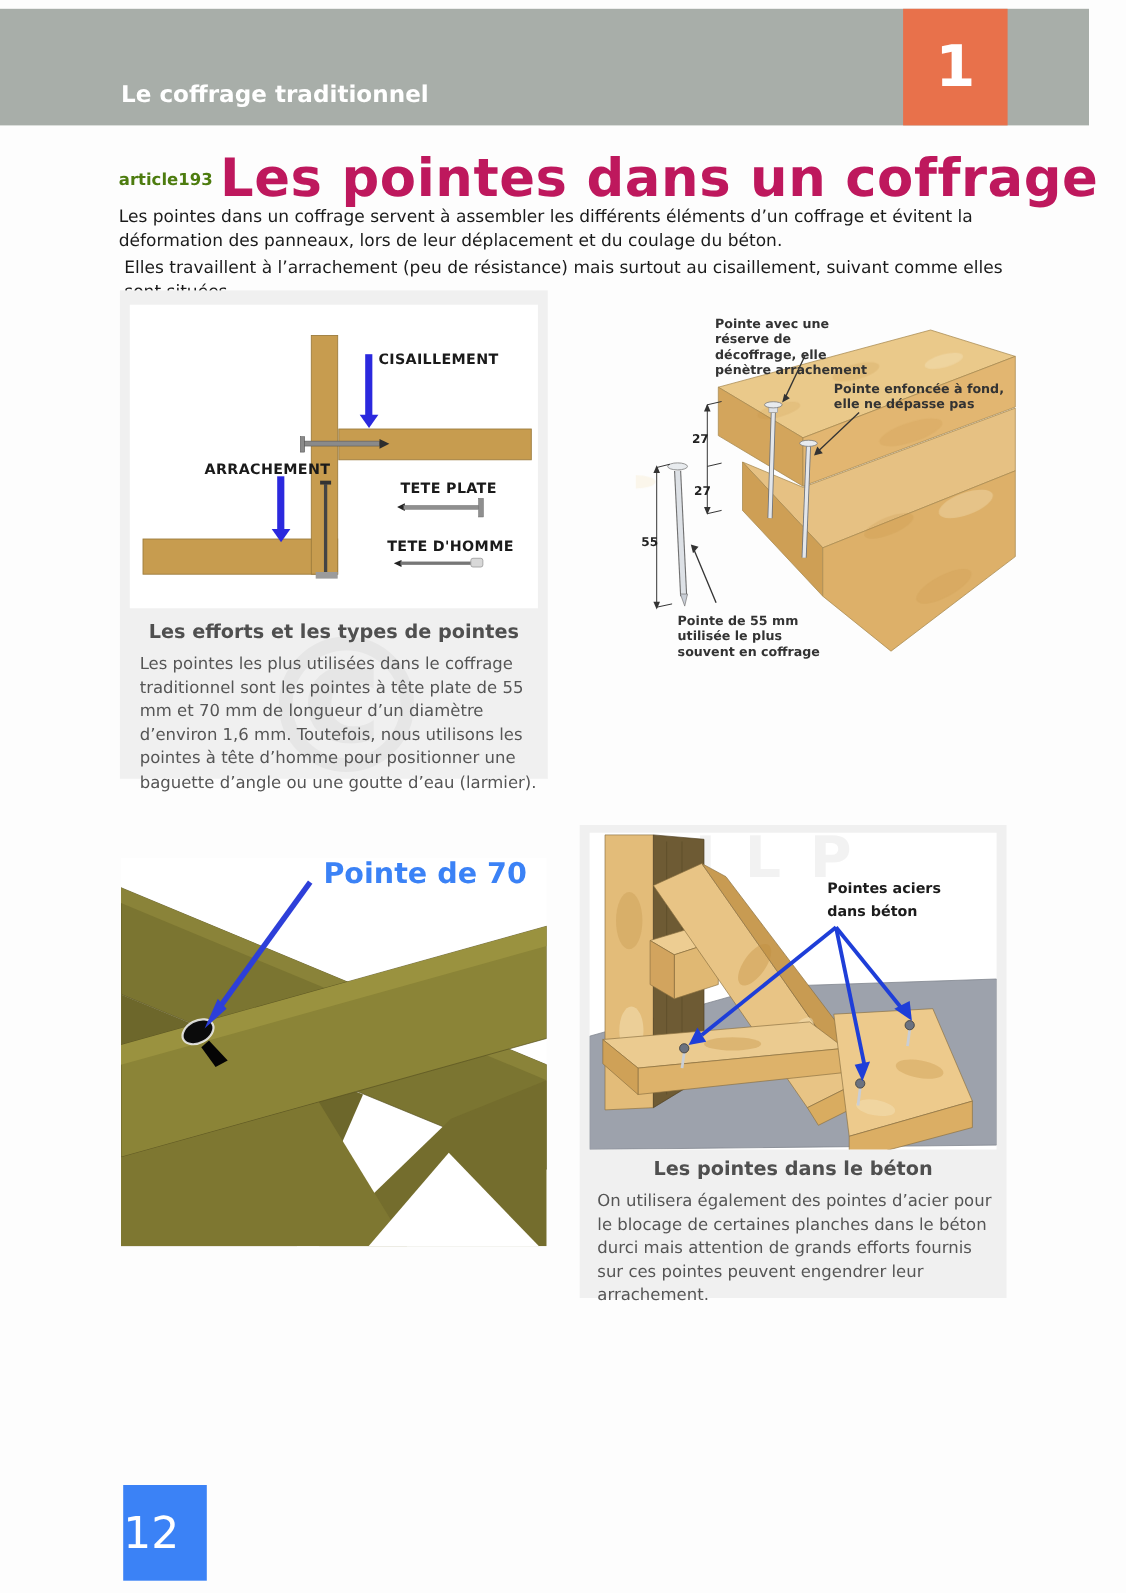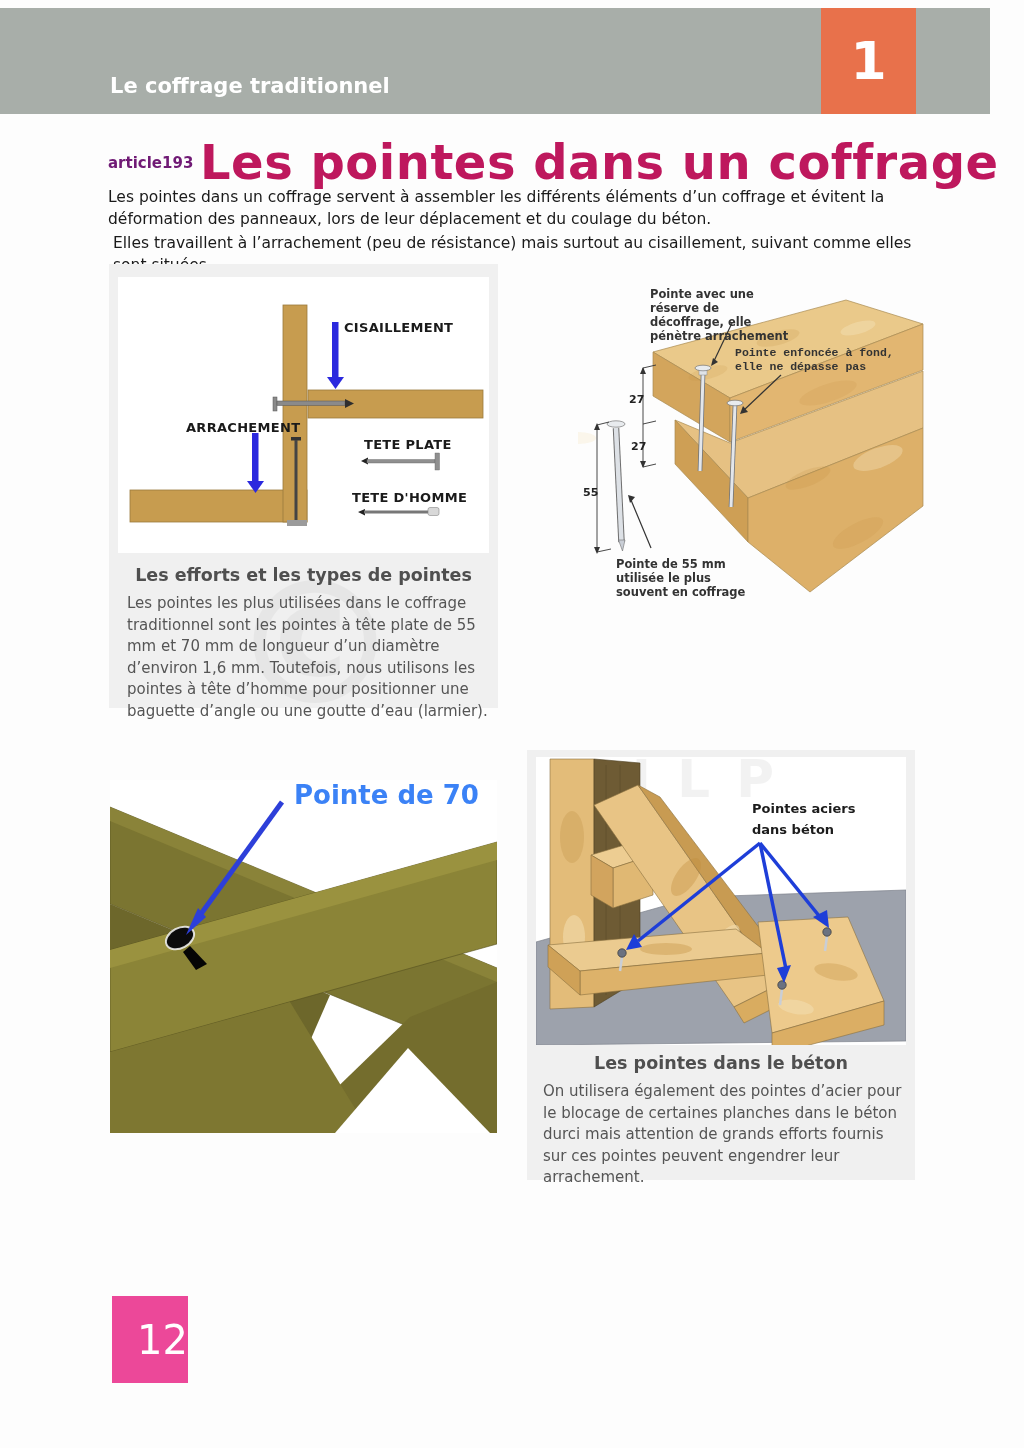--- a/index.html
+++ b/index.html
@@ -4,34 +4,34 @@
 <style>
   html,body{margin:0;padding:0;}
   body{width:1024px;height:1448px;position:relative;background:#FDFDFD;
        font-family:"DejaVu Sans","Liberation Sans",sans-serif;overflow:hidden;}
   .abs{position:absolute;}
   .hdr-bar{left:0;top:8px;width:990px;height:106px;background:#A8AEA9;}
   .hdr-title{left:110px;top:74px;color:#FFFFFF;font-size:21px;font-weight:bold;}
   .chap-box{left:821px;top:8px;width:95px;height:106px;background:#E8714B;
             display:flex;align-items:center;justify-content:center;}
   .chap-num{color:#fff;font-size:52px;font-weight:bold;}
-  .art-tag{left:108px;top:154px;color:#701a75;font-size:15px;font-weight:bold;}
+  .art-tag{left:108px;top:154px;color:#4d7c0f;font-size:15px;font-weight:bold;}
   .pg-title{left:200px;top:134px;color:#be185d;font-size:48px;font-weight:bold;letter-spacing:.5px;}
   .intro{left:108px;width:820px;color:#1A1A1A;font-size:15.5px;line-height:22px;}
   .panel{background:#F0F0F0;}
   .whitebox{background:#FFFFFF;}
   .cap{font-size:17.5px;font-weight:bold;color:#4F4F4F;text-align:center;}
   .ptext{font-size:15px;color:#555;line-height:21.5px;}
   .dlabel{font-size:13px;font-weight:bold;color:#1a1a1a;letter-spacing:.3px;}
   .slabel{font-size:11.5px;font-weight:bold;color:#333;line-height:14px;}
   .big-label{font-size:26px;font-weight:bold;color:#3b82f6;}
   .med-label{font-size:13px;font-weight:bold;color:#1c1c1c;line-height:21px;}
   .wm-c{font-size:170px;color:rgba(0,0,0,0.04);font-weight:bold;}
-  .foot-box{left:112px;top:1296px;width:76px;height:87px;background:#ec4899;
-            display:flex;align-items:center;justify-content:flex-end;}
+  .foot-box{left:112px;top:1350px;width:76px;height:87px;background:#3b82f6;
+            display:flex;align-items:center;justify-content:flex-start;}
   .foot-num{color:#fff;font-size:40px;}
   .foot-copy{left:500px;top:1379px;width:402px;text-align:right;color:#A3A3A3;
              font-size:13.5px;line-height:15.5px;}
   svg{display:block;}
 </style>
 </head>
 <body>
 
 <div class="abs hdr-bar"></div>
 <div class="abs hdr-title">Le coffrage traditionnel</div>
@@ -162,21 +162,21 @@
   <g stroke="#333" stroke-width="1.2">
     <line x1="154" y1="45" x2="136" y2="83"></line>
     <polygon points="133,88 140,84 135,80" fill="#333" stroke="none"></polygon>
     <line x1="203" y1="97" x2="166" y2="132"></line>
     <polygon points="162,136 170,134 165,128" fill="#333" stroke="none"></polygon>
     <line x1="73" y1="270" x2="53" y2="222"></line>
     <polygon points="50,217 57,219 52,225" fill="#333" stroke="none"></polygon>
   </g>
 </svg>
 <div class="abs slabel" style="left:650px;top:287px;width:140px;">Pointe avec une réserve de décoffrage, elle pénètre arrachement</div>
-<div class="abs slabel" style="left:735px;top:346px;width:172px;font-family:Liberation Mono, monospace;">Pointe enfoncée à fond, elle ne dépasse pas</div>
+<div class="abs slabel" style="left:758px;top:346px;width:172px;">Pointe enfoncée à fond, elle ne dépasse pas</div>
 <div class="abs slabel" style="left:616px;top:557px;width:150px;">Pointe de 55 mm utilisée le plus souvent en coffrage</div>
 
 <svg class="abs" style="left:110px;top:780px;" width="387" height="353" viewBox="0 0 387 353">
   <rect x="0" y="0" width="387" height="353" fill="#FFFFFF"></rect>
 
   <g>
     <polygon points="0,27 387,188 387,283 0,124" fill="#7B7531" stroke="#555020" stroke-width="0.6"></polygon>
     <polygon points="0,27 387,188 387,202 0,41" fill="#8A8339"></polygon>
   </g>
 

